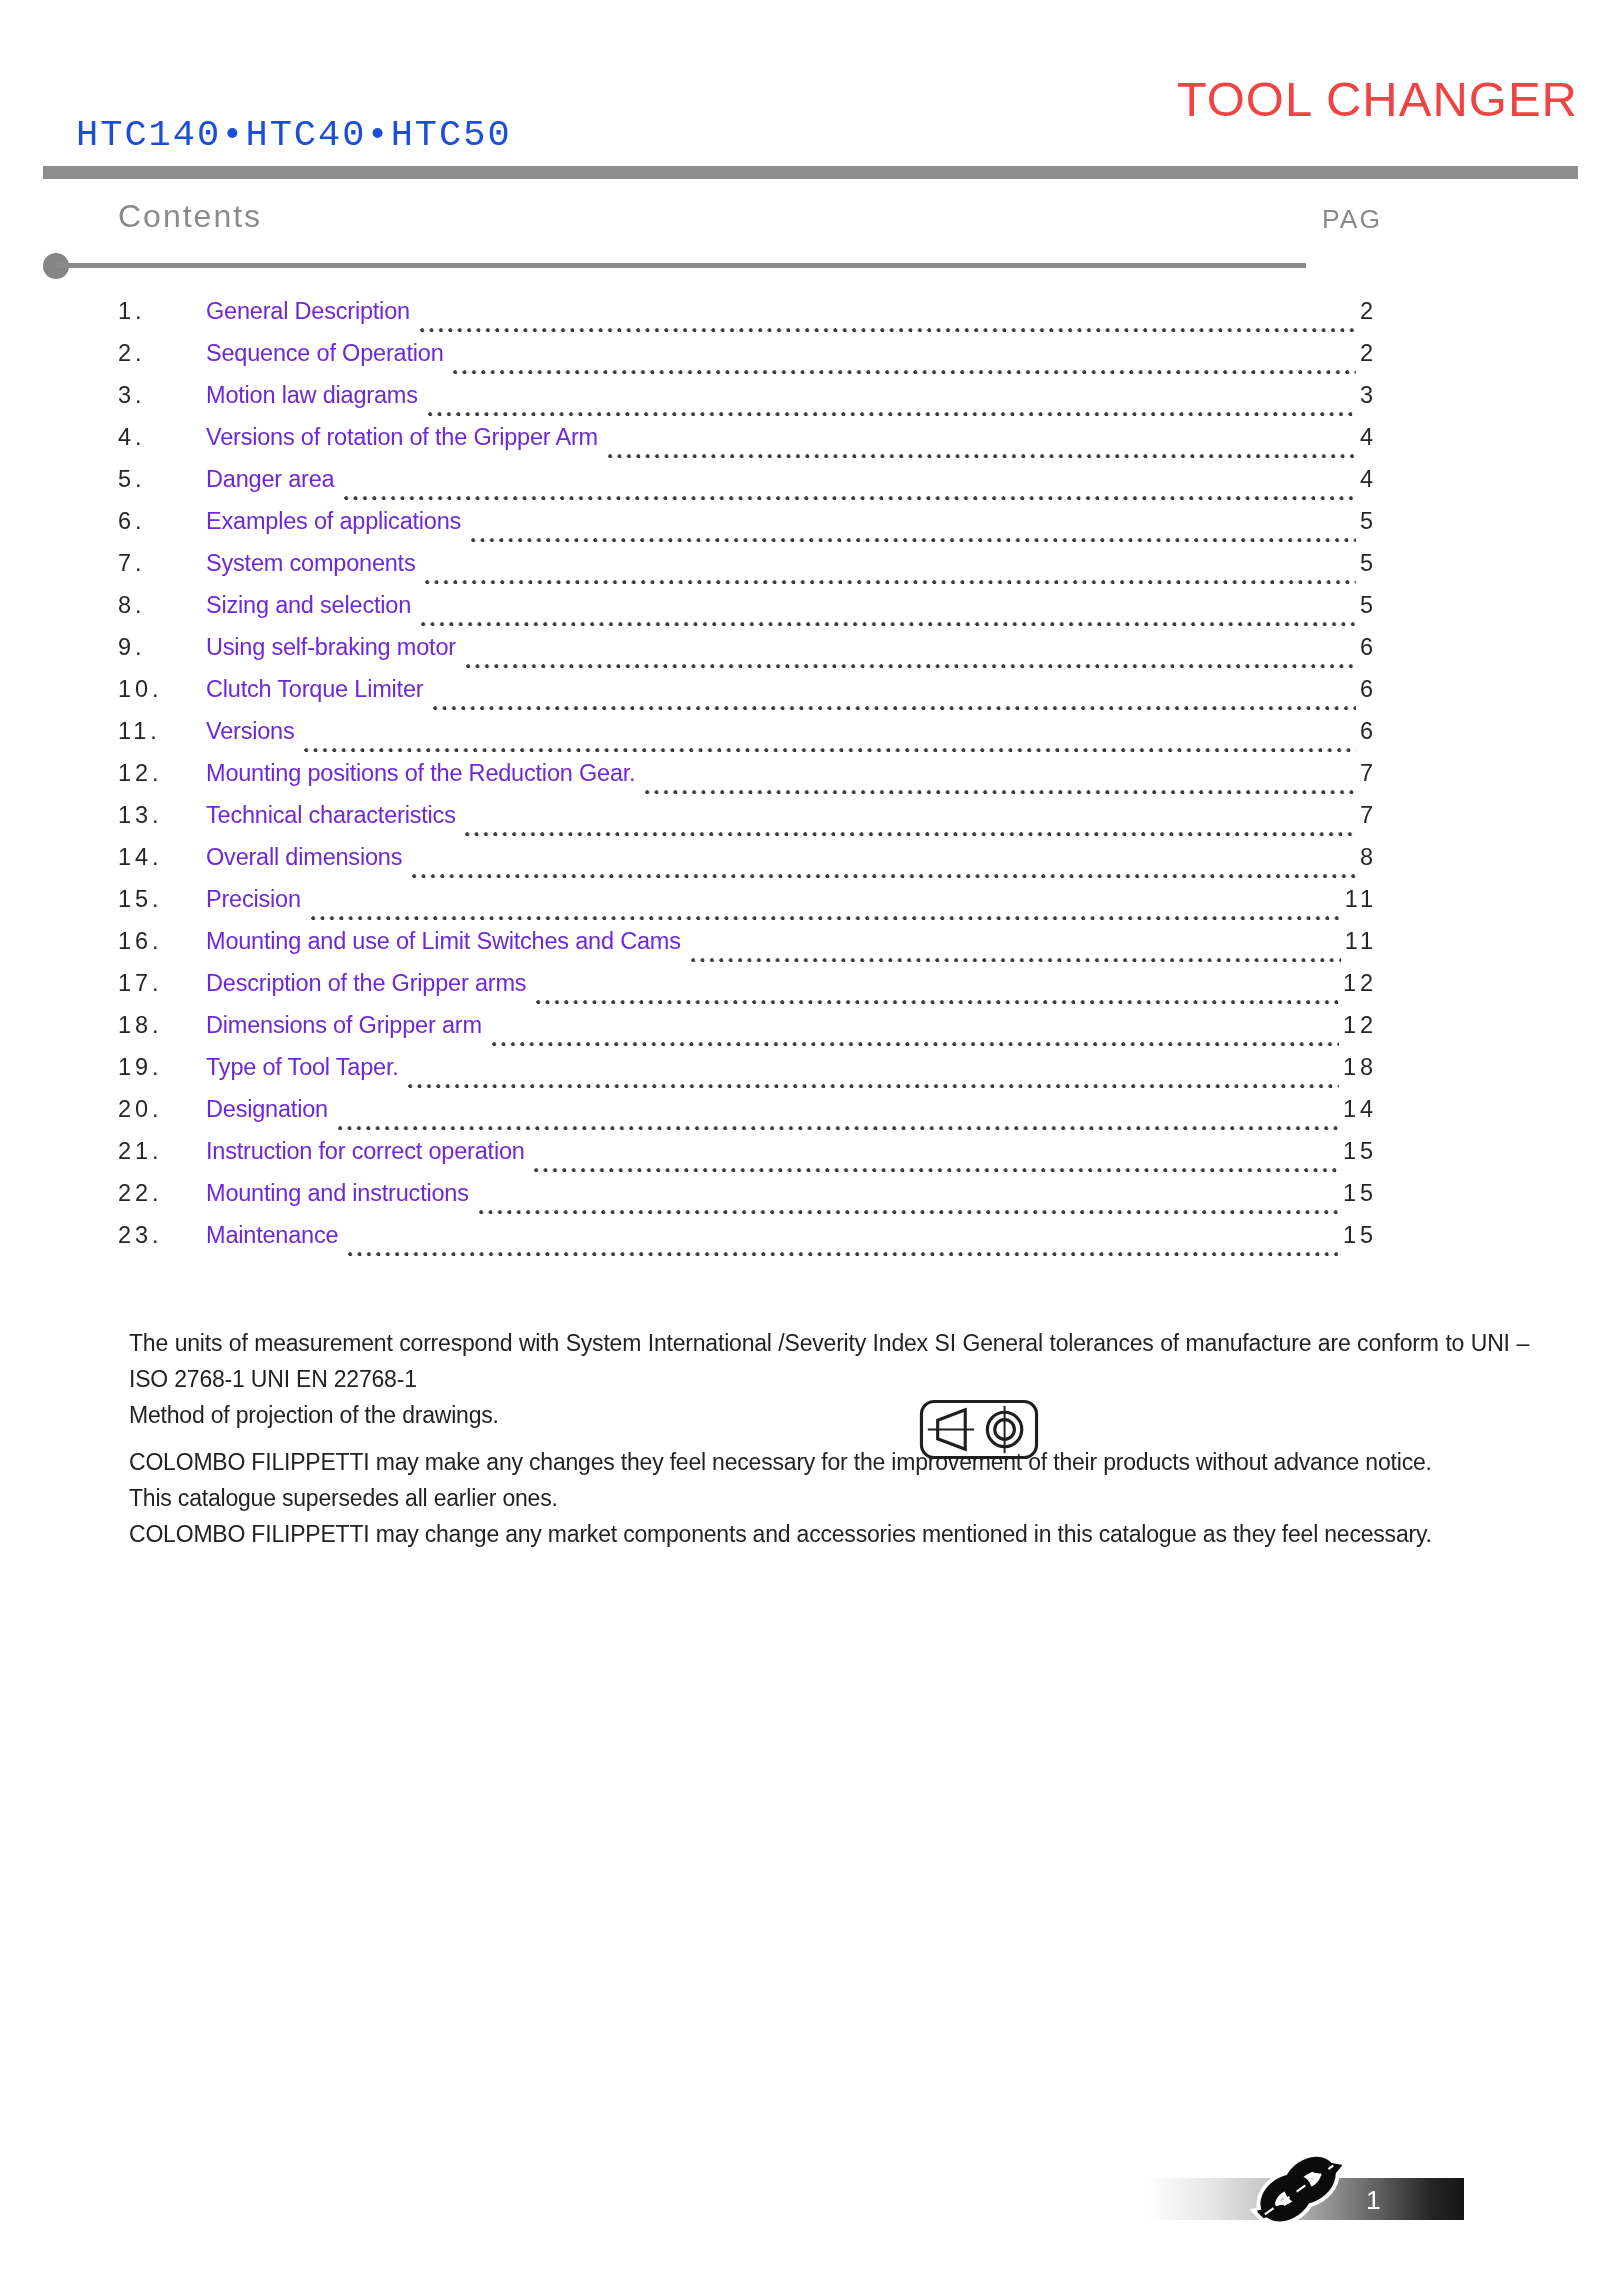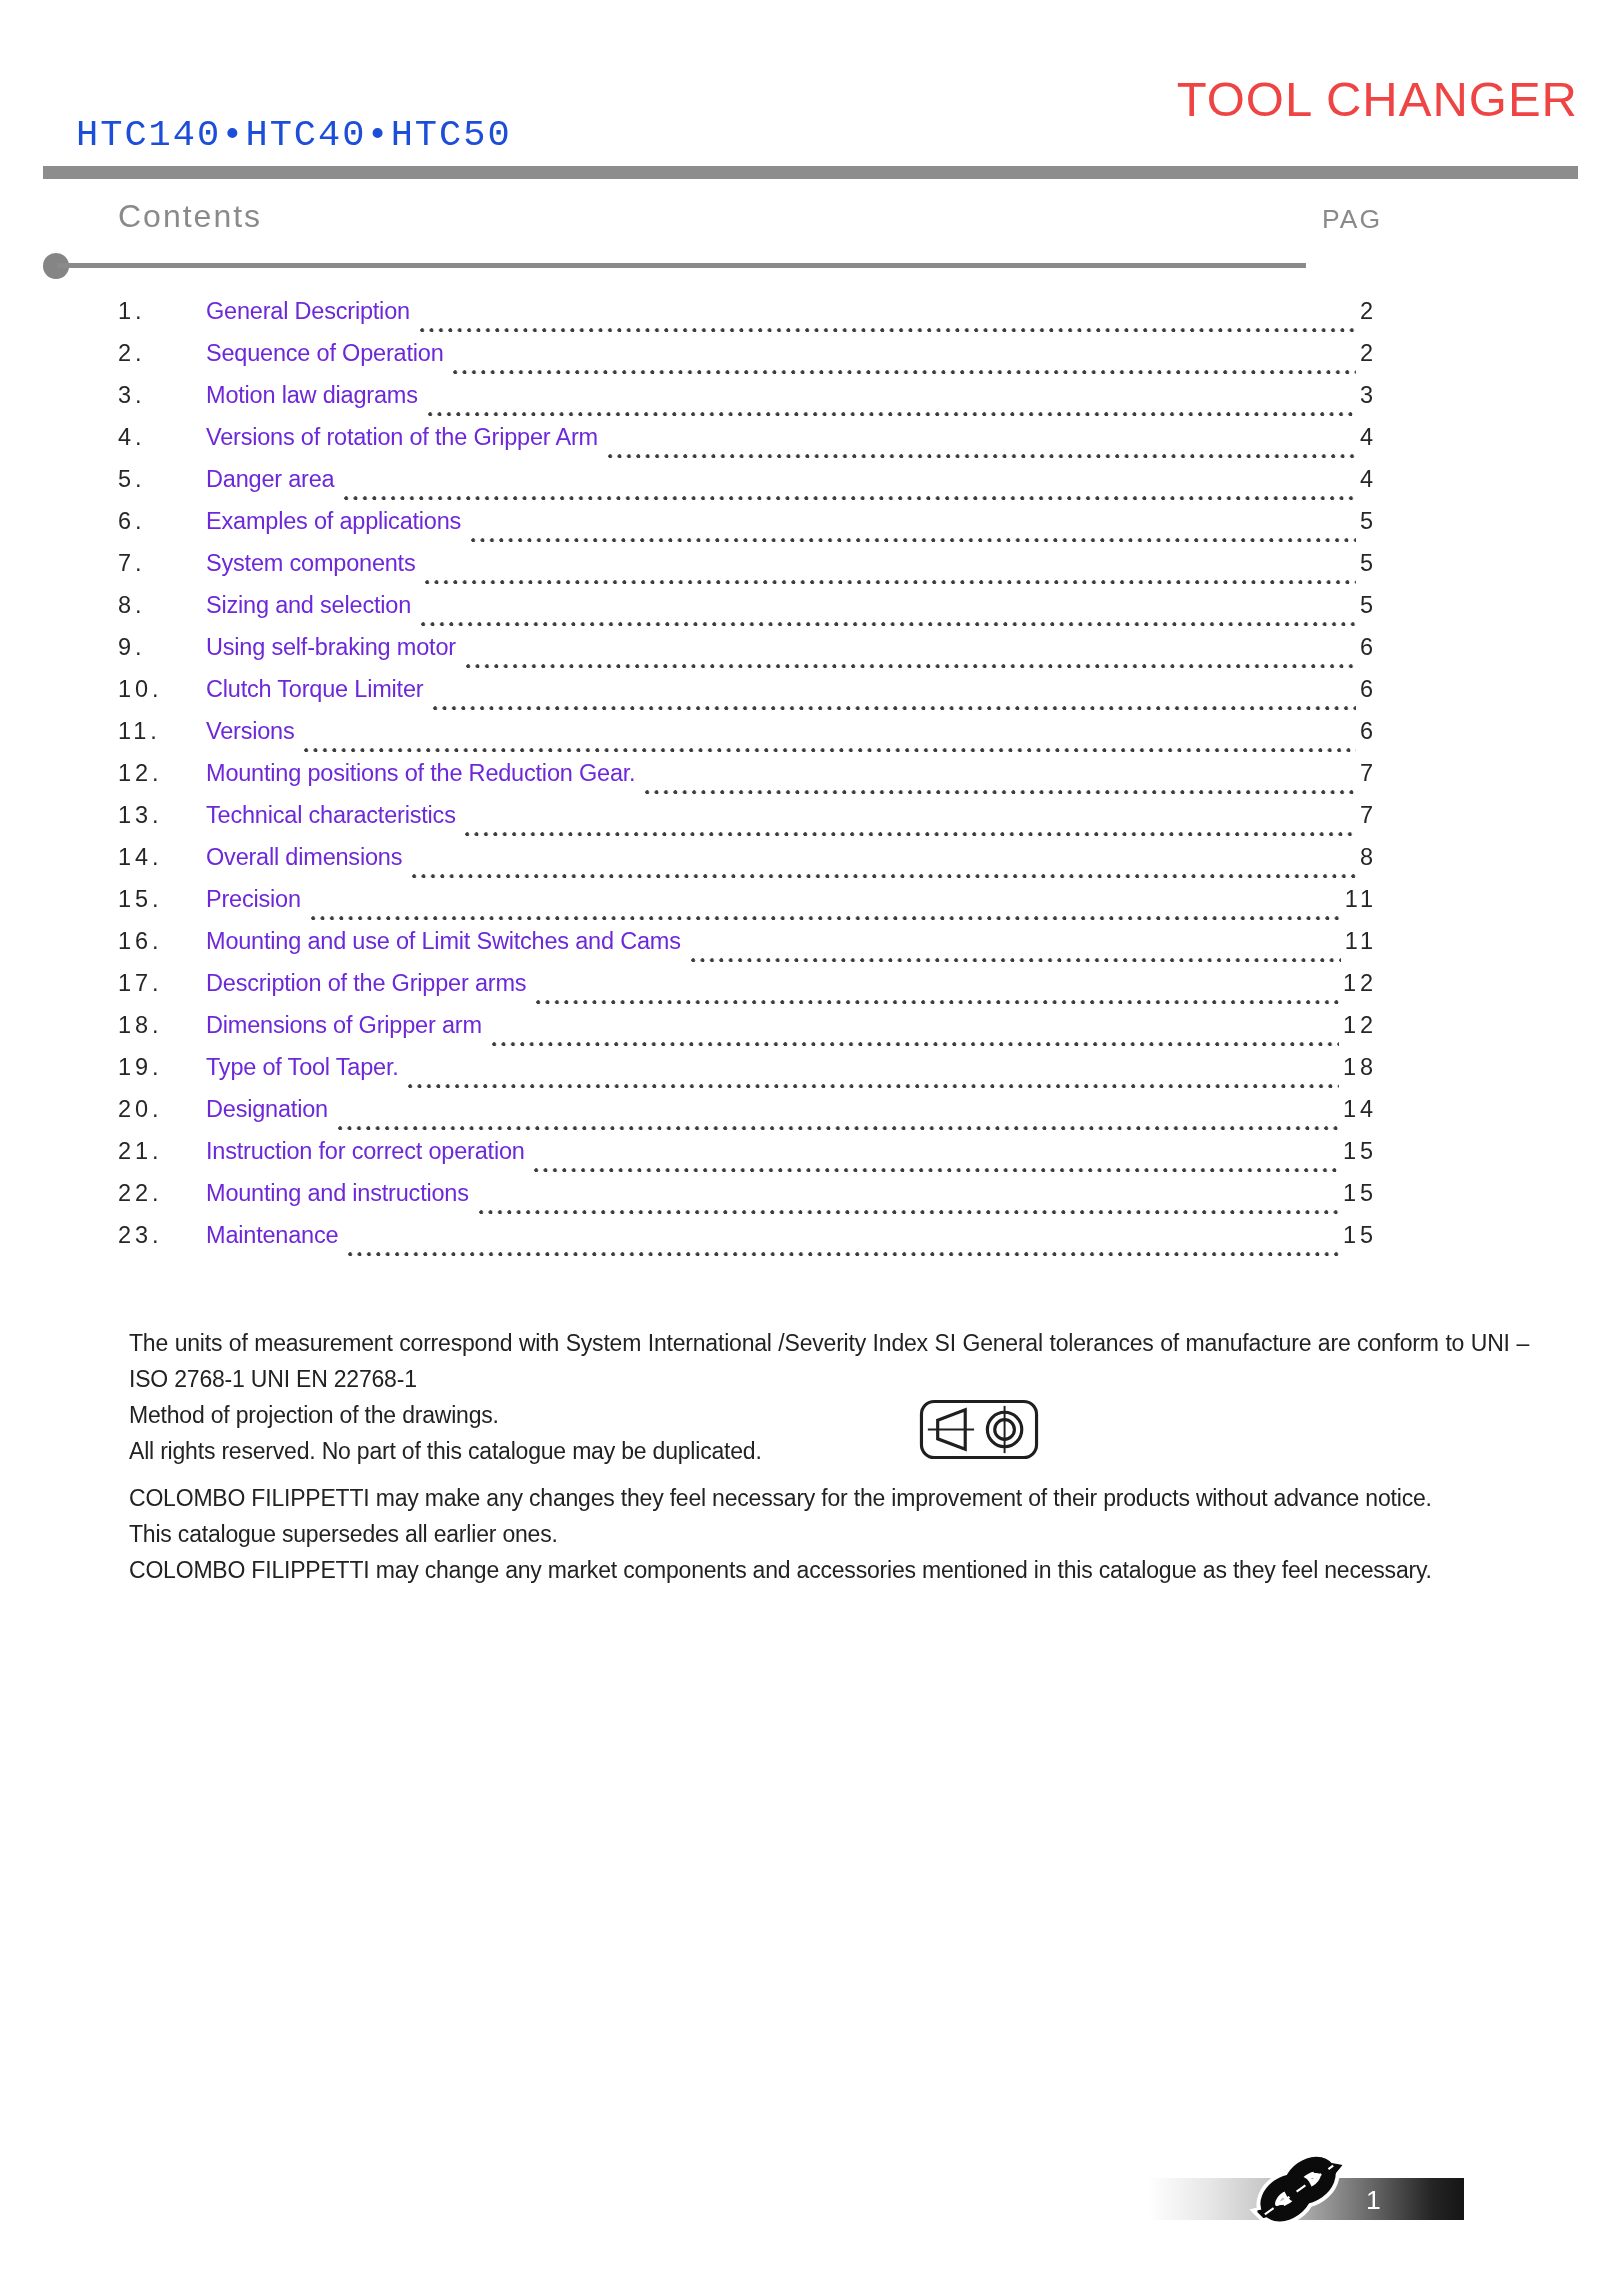--- a/index.html
+++ b/index.html
@@ -206,21 +206,20 @@
         <span class="toc-num">23.</span>
         <span class="toc-title">Maintenance</span>
         <span class="leader"></span>
         <span class="toc-page">15</span>
       </div>
     </div>
 
   <div class="notes">
     <p>The units of measurement correspond with System International /Severity Index SI General tolerances of manufacture are conform to UNI – ISO 2768-1 UNI EN 22768-1</p>
     <p>Method of projection of the drawings.</p>
-    <p>All rights reserved. No part of this catalogue may be duplicated.</p>
     <p class="gap-top">COLOMBO FILIPPETTI may make any changes they feel necessary for the improvement of their products without advance notice.</p>
     <p>This catalogue supersedes all earlier ones.</p>
     <p>COLOMBO FILIPPETTI  may change any market components and accessories mentioned in  this catalogue as they feel necessary.</p>
 
     <div class="projection-icon">
       <svg viewBox="0 0 122 62" width="120" height="61">
         <rect x="2.5" y="2.5" width="117" height="57" rx="13" fill="none" stroke="#1f1f1f" stroke-width="3.2"></rect>
         <line x1="9" y1="31" x2="56" y2="31" stroke="#1f1f1f" stroke-width="2"></line>
         <path d="M19 21.5 L47 11 L47 51 L19 40.5 Z" fill="none" stroke="#1f1f1f" stroke-width="3.2"></path>
         <circle cx="87" cy="31" r="17.5" fill="none" stroke="#1f1f1f" stroke-width="3.2"></circle>

